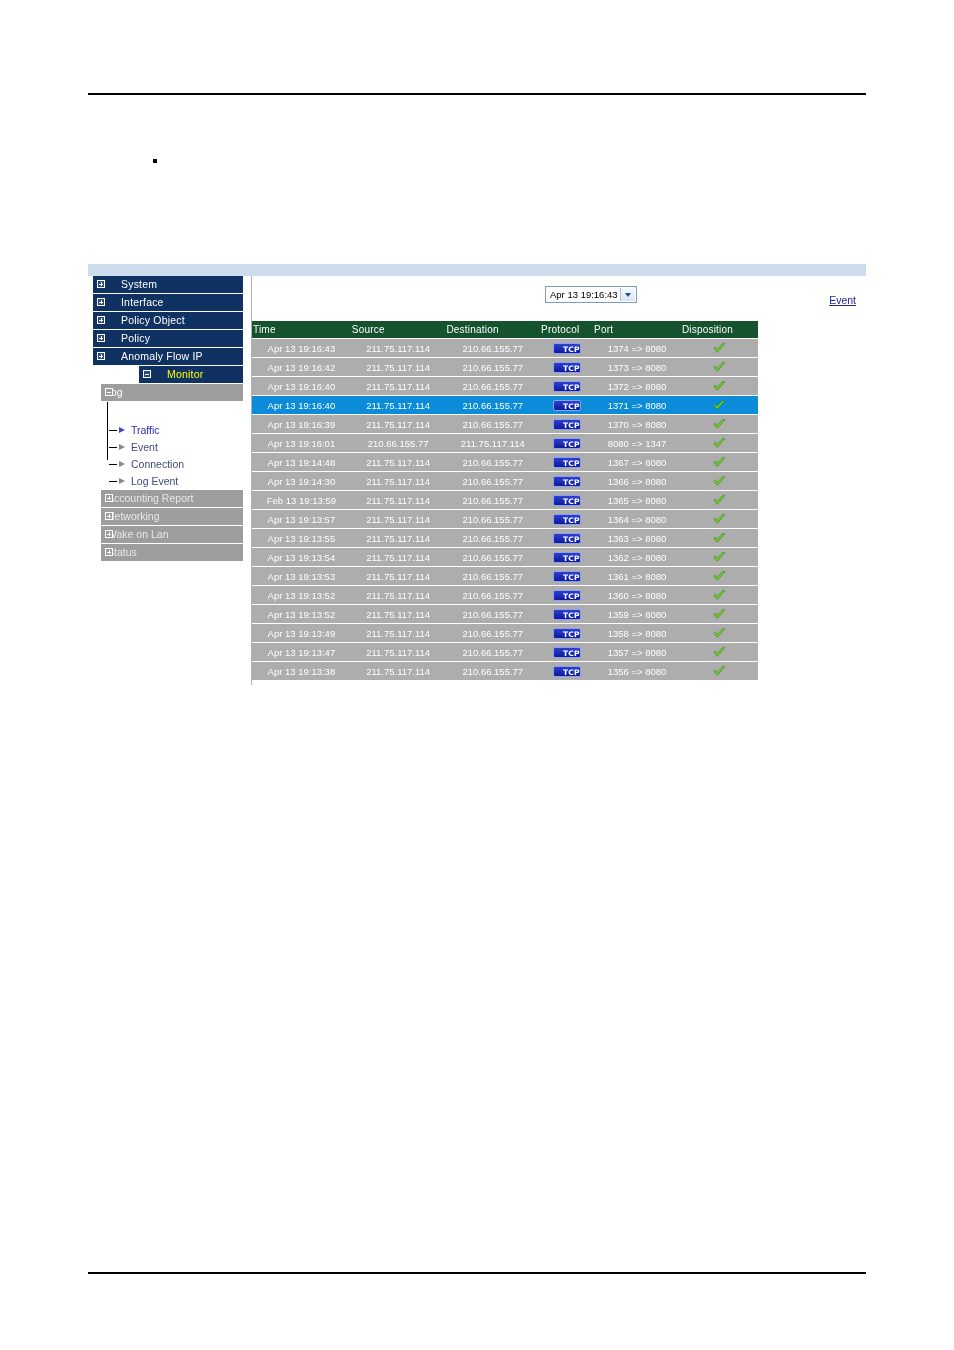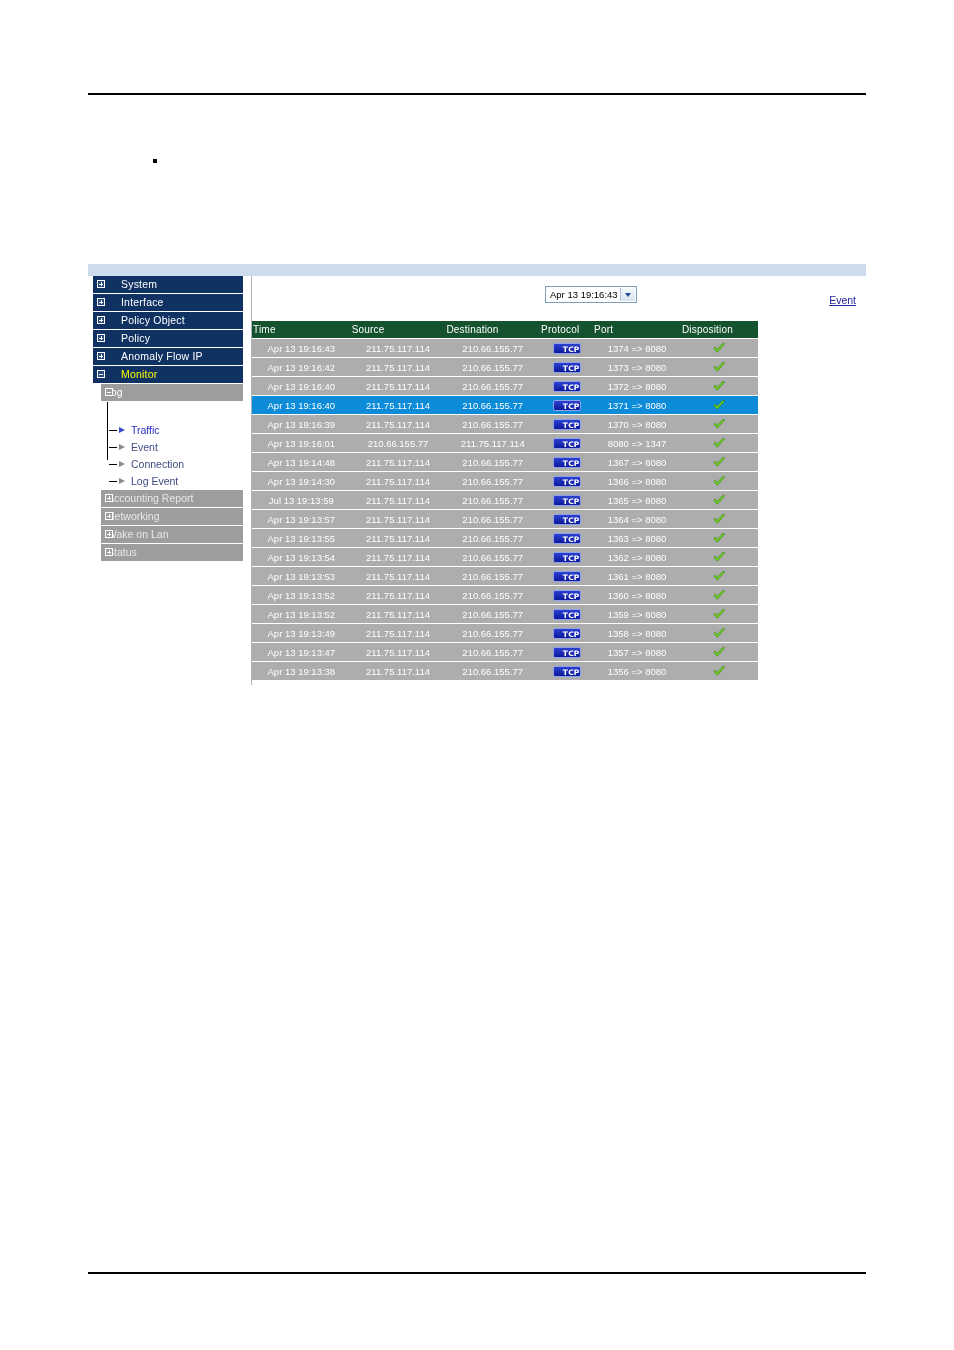--- a/index.html
+++ b/index.html
@@ -134,21 +134,21 @@
     margin-bottom: 1px;
     background: #103262;
     color: #ffffff;
     font-size: 10.5px;
     line-height: 17px;
     padding-left: 28px;
     box-sizing: border-box;
     white-space: nowrap;
     letter-spacing: .2px;
   }
-  .nav-top.active { color: #ffff00; }
+  .nav-top.active { color: #ffff00; margin-left: 46px; }
   .nav-top .plus, .nav-sub .plus {
     position: absolute;
     left: 4px; top: 4px;
     width: 8px; height: 8px;
     border: 1px solid #ffffff;
     box-sizing: border-box;
     background: #2a4a7c;
   }
   .nav-top .plus::before, .nav-sub .plus::before {
     content: "";
@@ -522,21 +522,21 @@
               <td class="c-time">Apr 13 19:14:30</td>
               <td class="c-src">211.75.117.114</td>
               <td class="c-dst">210.66.155.77</td>
               <td class="c-proto"><span class="tcp-badge">TCP</span></td>
               <td class="c-port">1366 =&gt; 8080</td>
               <td class="c-disp"><svg class="check-icon" width="13" height="11" viewBox="0 0 13 11">
                   <path d="M1 5.5 L4.3 9.2 L11.6 0.9 L9.8 0.4 L4.2 6.6 L2.4 4.2 Z" fill="#7ce026" stroke="#2e7d0a" stroke-width="0.7" stroke-linejoin="round"></path>
                 </svg></td>
             </tr>
             <tr class="">
-              <td class="c-time">Jul 13 19:13:59</td>
+              <td class="c-time">Feb 13 19:13:59</td>
               <td class="c-src">211.75.117.114</td>
               <td class="c-dst">210.66.155.77</td>
               <td class="c-proto"><span class="tcp-badge">TCP</span></td>
               <td class="c-port">1365 =&gt; 8080</td>
               <td class="c-disp"><svg class="check-icon" width="13" height="11" viewBox="0 0 13 11">
                   <path d="M1 5.5 L4.3 9.2 L11.6 0.9 L9.8 0.4 L4.2 6.6 L2.4 4.2 Z" fill="#7ce026" stroke="#2e7d0a" stroke-width="0.7" stroke-linejoin="round"></path>
                 </svg></td>
             </tr>
             <tr class="">
               <td class="c-time">Apr 13 19:13:57</td>

